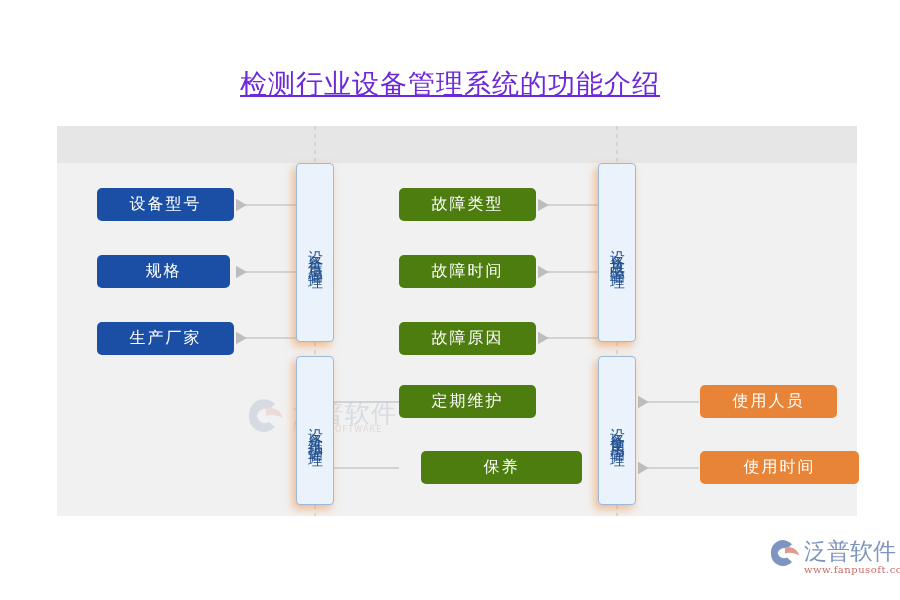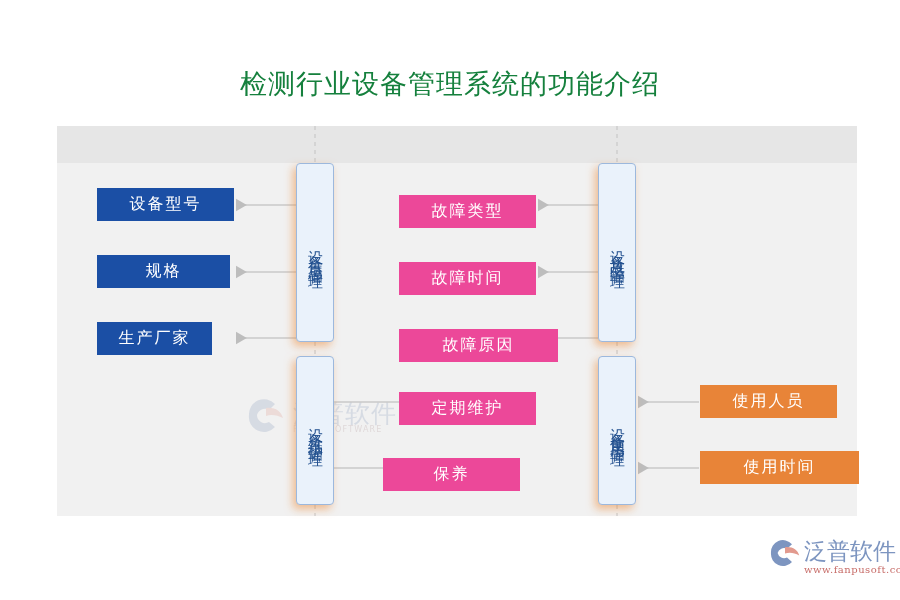--- a/index.html
+++ b/index.html
@@ -17,24 +17,25 @@
 
   
   .page-title {
     position: absolute;
     left: 0;
     top: 66px;
     width: 900px;
     text-align: center;
     font-size: 27px;
     letter-spacing: 1px;
-    color: #15803d;
+    color: #6d28d9;
     font-weight: normal;
     line-height: 36px;
     white-space: nowrap;
+    text-decoration: underline;
   }
 
   
   .panel {
     position: absolute;
     left: 57px;
     top: 126px;
     width: 800px;
     height: 390px;
     background: #f1f1f1;
@@ -91,32 +92,32 @@
     top: 0;
     width: 900px;
     height: 600px;
     pointer-events: none;
   }
 
   
   .leaf {
     position: absolute;
     height: 33px;
-    border-radius: 0;
+    border-radius: 5px;
     color: #ffffff;
     font-size: 16px;
     letter-spacing: 2px;
     display: flex;
     align-items: center;
     justify-content: center;
     white-space: nowrap;
     box-sizing: border-box;
   }
   .leaf.blue   { background: #1b4fa5; }
-  .leaf.green  { background: #ec4899; margin-top: 7px; }
+  .leaf.green  { background: #4d7c0f; }
   .leaf.orange { background: #e88438; }
 
   
   .vbox {
     position: absolute;
     width: 38px;
     background: #eaf2fb;
     border: 1px solid #9cb8dd;
     border-radius: 4px;
     box-shadow: -3px 4px 9px rgba(237,140,60,0.55);
@@ -227,28 +228,28 @@
 </div>
 <div class="vbox" style="left:296px; top:356px; height:149px;">
   <span>设备维护管理</span>
 </div>
 <div class="vbox" style="left:598px; top:356px; height:149px;">
   <span>设备使用管理</span>
 </div>
 
 <div class="leaf blue" style="left:97px; top:188px; width:137px;">设备型号</div>
 <div class="leaf blue" style="left:97px; top:255px; width:133px;">规格</div>
-<div class="leaf blue" style="left:97px; top:322px; width:115px;">生产厂家</div>
+<div class="leaf blue" style="left:97px; top:322px; width:137px;">生产厂家</div>
 
 <div class="leaf green" style="left:399px; top:188px; width:137px;">故障类型</div>
 <div class="leaf green" style="left:399px; top:255px; width:137px;">故障时间</div>
-<div class="leaf green" style="left:399px; top:322px; width:159px;text-align:right;">故障原因</div>
+<div class="leaf green" style="left:399px; top:322px; width:137px;text-align:right;">故障原因</div>
 
 <div class="leaf green" style="left:399px; top:385px; width:137px;text-align:right;">定期维护</div>
-<div class="leaf green" style="left:383px; top:451px; width:137px;">保养</div>
+<div class="leaf green" style="left:421px; top:451px; width:161px;">保养</div>
 
 <div class="leaf orange" style="left:700px; top:385px; width:137px;">使用人员</div>
 <div class="leaf orange" style="left:700px; top:451px; width:159px;">使用时间</div>
 
 <div class="brand">
   <svg class="brand-mark" viewBox="0 0 34 28">
     <path d="M3 14 A12 12 0 0 1 24 5.2 L19 9.8 A6.6 6.6 0 0 0 9.6 14 A6.6 6.6 0 0 0 19 18.4 L24 22.9 A12 12 0 0 1 3 14 Z" fill="#7d95c0"></path>
     <path d="M17 8.2 C24.5 7.4 29.5 10.6 31.2 16.4 C26.3 13.6 21.2 12.8 17 14.6 Z" fill="#e29a8e"></path>
   </svg>
   <div class="brand-name">泛普软件</div>

